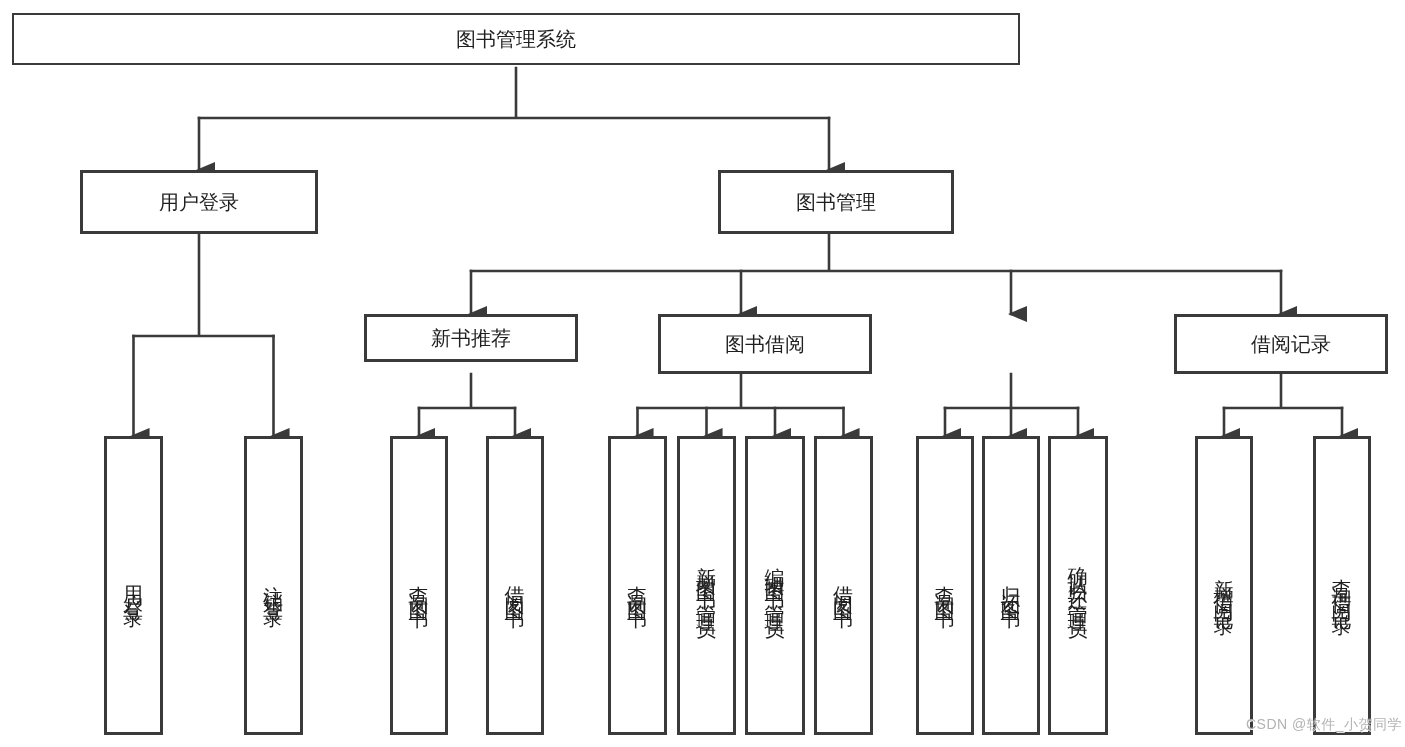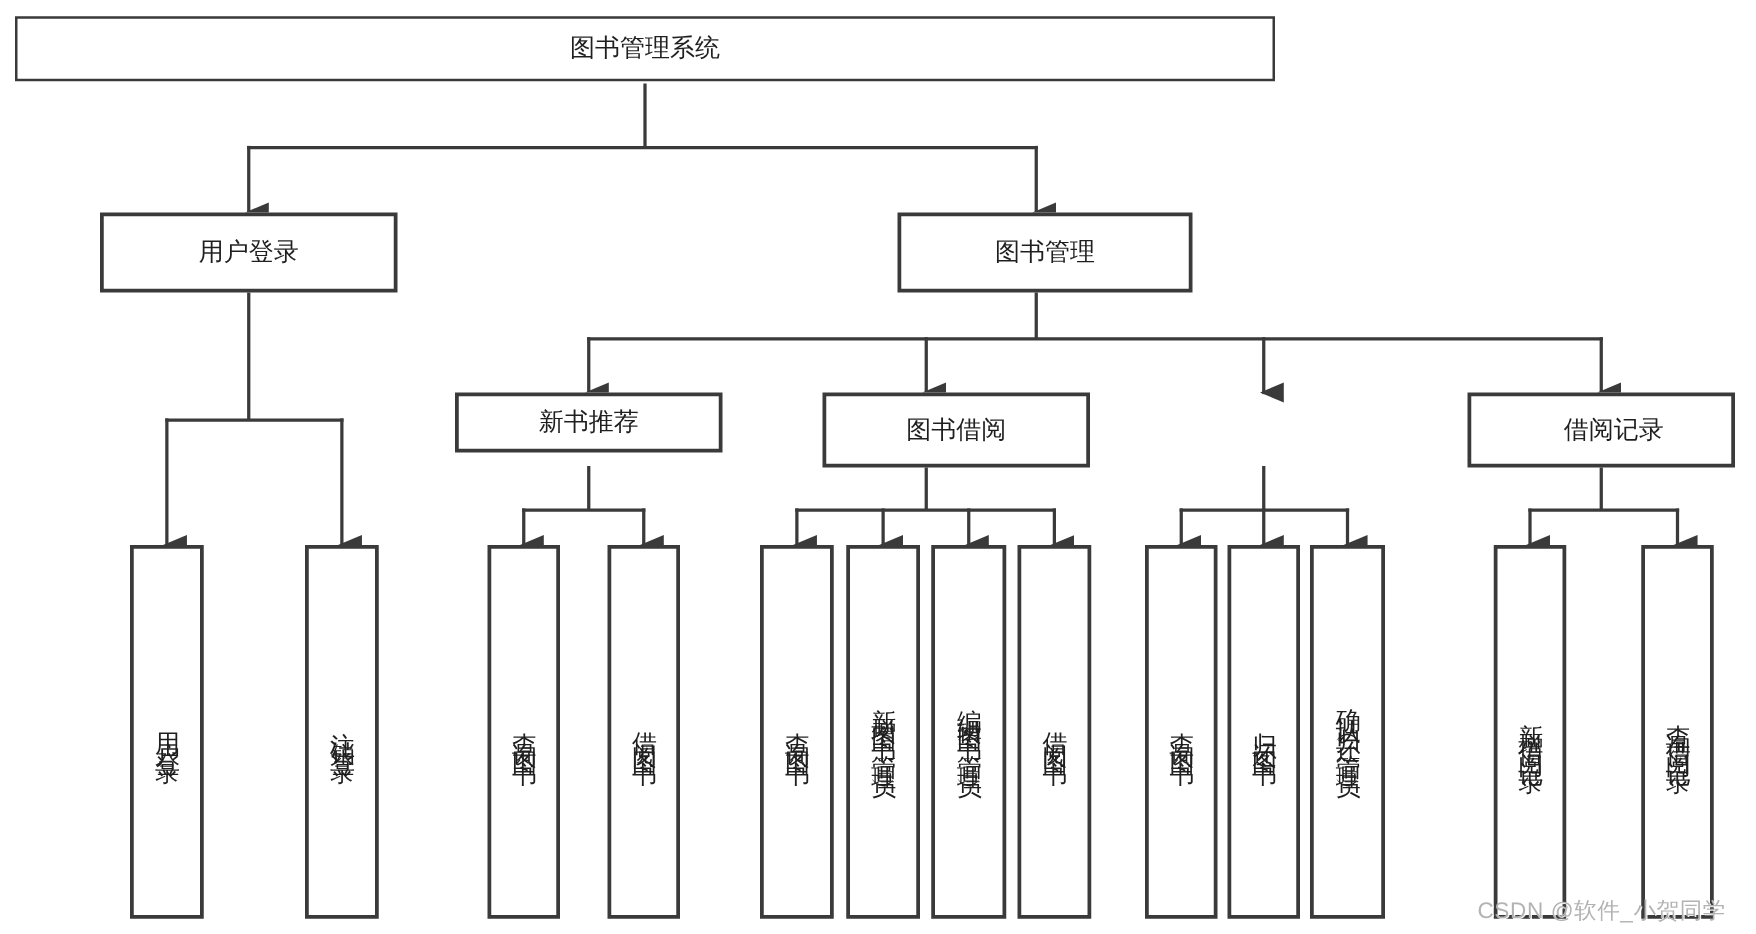--- a/index.html
+++ b/index.html
@@ -28,22 +28,22 @@
     position:absolute;z-index:1;background:#fff;
     border:3px solid var(--box-border,#3a3a3a);
     display:flex;align-items:center;justify-content:center;
     color:var(--text,#1f1f1f);font-size:20px;
   }
   .vbox span{
     writing-mode:vertical-rl;text-orientation:mixed;
     letter-spacing:0.38em;line-height:1;white-space:nowrap;
   }
   .watermark{
-    position:absolute;z-index:3;left:1182px;top:716px;
-    font-size:18px;letter-spacing:0.5px;white-space:nowrap;
+    position:absolute;z-index:3;left:1246px;top:716px;
+    font-size:14px;letter-spacing:0.5px;white-space:nowrap;
     color:var(--watermark,#b3b3b3);
     text-shadow:1px 1px 0 rgba(255,255,255,0.9);
   }
 </style>
 </head>
 <body>
 
 <div class="stage">
 
   <svg class="connectors" width="1405" height="747" viewBox="0 0 1405 747">

